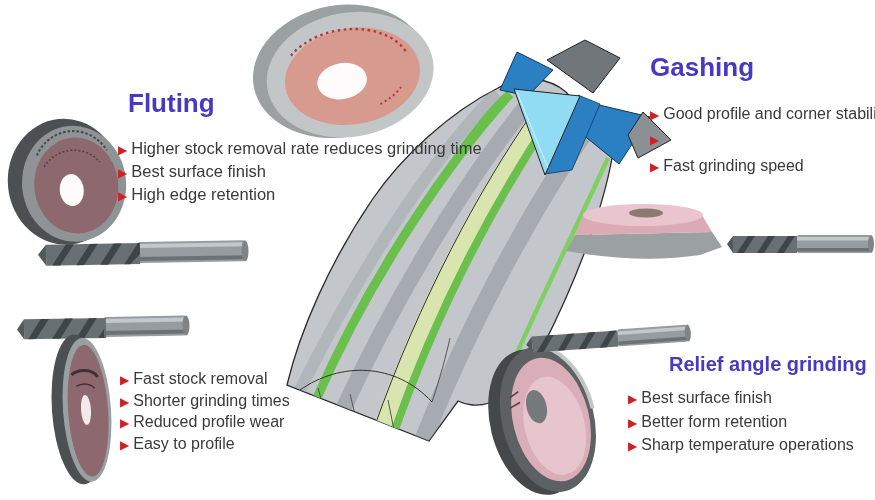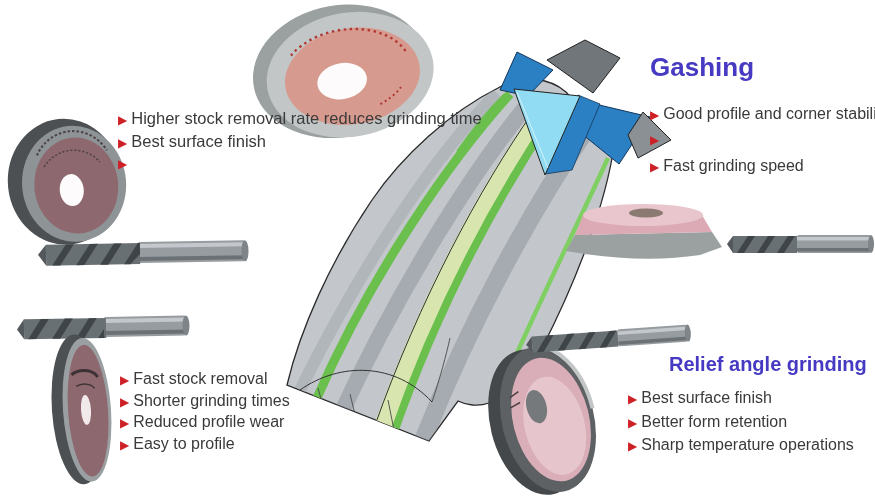--- a/index.html
+++ b/index.html
@@ -147,31 +147,33 @@
       <rect x="618" y="332" width="70" height="3.5" fill="#c4c8cc"></rect>
       <rect x="618" y="342" width="70" height="3.5" fill="#6b7175"></rect>
       <ellipse cx="688" cy="338.5" rx="3" ry="8.5" fill="#7e8488"></ellipse>
       <rect x="532" y="331" width="86" height="16" fill="#697074"></rect>
       <path d="M536,347 L547,331 L554,331 L543,347 Z M557,347 L568,331 L575,331 L564,347 Z M578,347 L589,331 L596,331 L585,347 Z M599,347 L610,331 L617,331 L606,347 Z" fill="#3f4448"></path>
       <polygon points="532,331 526,339 532,347" fill="#53585c"></polygon>
     </g>
   </svg>
 
   <div class="section sec-fluting" style="left:128px;top:88px;">
+    <h2>Fluting</h2>
     <ul class="bullets" style="margin-left:-10px;">
       <li>
           <span class="bullet-glyph">▶</span>
           <span>Higher stock removal rate reduces grinding time</span>
         </li>
       <li>
           <span class="bullet-glyph">▶</span>
           <span>Best surface finish</span>
         </li>
       <li>
           <span class="bullet-glyph">▶</span>
+          <span>High edge retention</span>
         </li>
     </ul>
   </div>
 
   <div class="section sec-gashing" style="left:650px;top:52px;">
     <h2>Gashing</h2>
     <ul class="bullets">
       <li>
           <span class="bullet-glyph">▶</span>
           <span>Good profile and corner stability</span>

